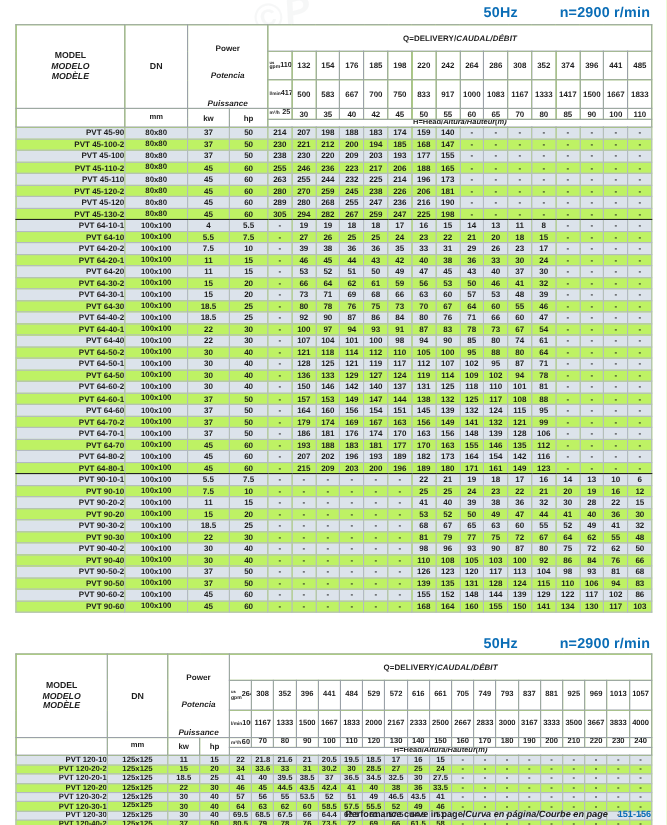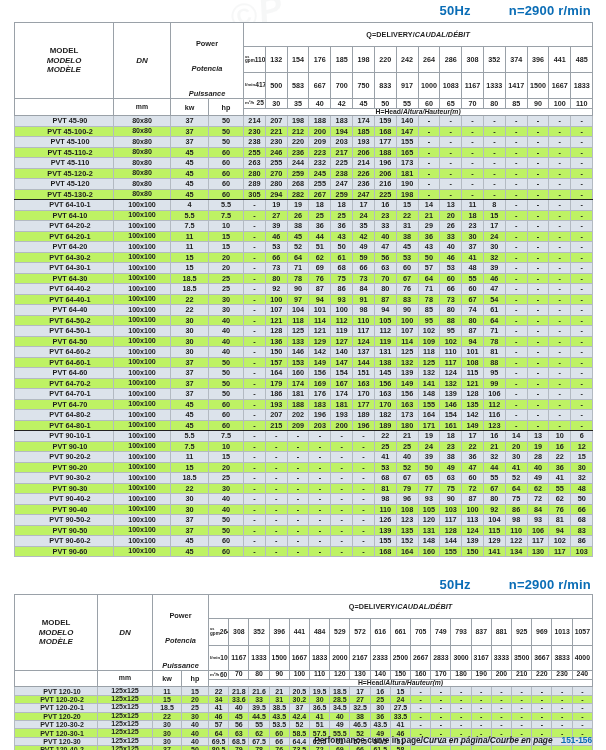--- a/index.html
+++ b/index.html
@@ -20,42 +20,42 @@
   th,td{border:1px solid #b3bac2;padding:0;text-align:center;color:#1d1d1d;font-weight:700;
         overflow:hidden;white-space:nowrap;line-height:1;}
   thead th{border-color:#9aa1a8;background:#fff;}
 
   
   #t1 .hr1 th{height:9px;} #t1 .hr2 th,#t1 .hr3 th,#t1 .hr4 th{height:9.5px;} #t1 .hr5 th{height:7.5px;}
   #t2 .hr1 th{height:8px;} #t2 .hr2 th,#t2 .hr3 th,#t2 .hr4 th{height:8.5px;} #t2 .hr5 th{height:6.5px;}
 
   .model-th div{font-size:7.9px;line-height:1.24;}
   .power-th div{font-size:7.4px;line-height:1.22;margin-top:16px;}
-  .dn-th{font-size:8px;font-style:italic;}
+  .dn-th{font-size:8px;}
   .it{font-style:italic;}
   .bi{font-style:italic;}
   .q-th{font-size:7.2px;letter-spacing:.1px;margin-top:16px;}
   .h-th{font-size:6.8px;}
   .hv{font-size:7.2px;}
   #t2 .hv{font-size:6.9px;}
   .mm-th{font-size:6.9px;}
   .kwhp-th{font-size:7.2px;}
 
   .ucwrap{display:flex;align-items:center;justify-content:space-between;padding:0 1px;width:100%;}
   .ulab{font-size:4.4px;font-weight:700;text-align:left;}
   .ulab2{display:flex;flex-direction:column;align-items:flex-start;font-size:4.6px;line-height:1;}
   .ulab2 .us{font-size:3.8px;}
   .uv{font-size:6.6px;flex:1;text-align:right;}
 
   tbody tr:nth-child(odd){background:#dce3eb;}
   tbody tr:first-child td{border-top:1.5px solid #222;}
   tr.gend td{border-bottom:1.4px solid #222;}
   #t1 tbody td{height:10.5px;}
   #t2 tbody td{height:8.4px;}
-  .model-td{text-align:center;padding-left:12px;font-size:7.3px;}
+  .model-td{text-align:right;padding-left:12px;font-size:7.3px;}
   .dn-td{font-size:7.1px;}
   .num{font-size:7.3px;}
   #t2 .num{font-size:7px;}
   #t2 .model-td{font-size:7px;}
 
   .foot{position:absolute;top:735px;font-size:8.3px;font-weight:700;}
   .foot-left{left:14px;}
   .foot-right{right:14px;}
   .pages{color:#0a6db6;margin-left:9px;}
 

